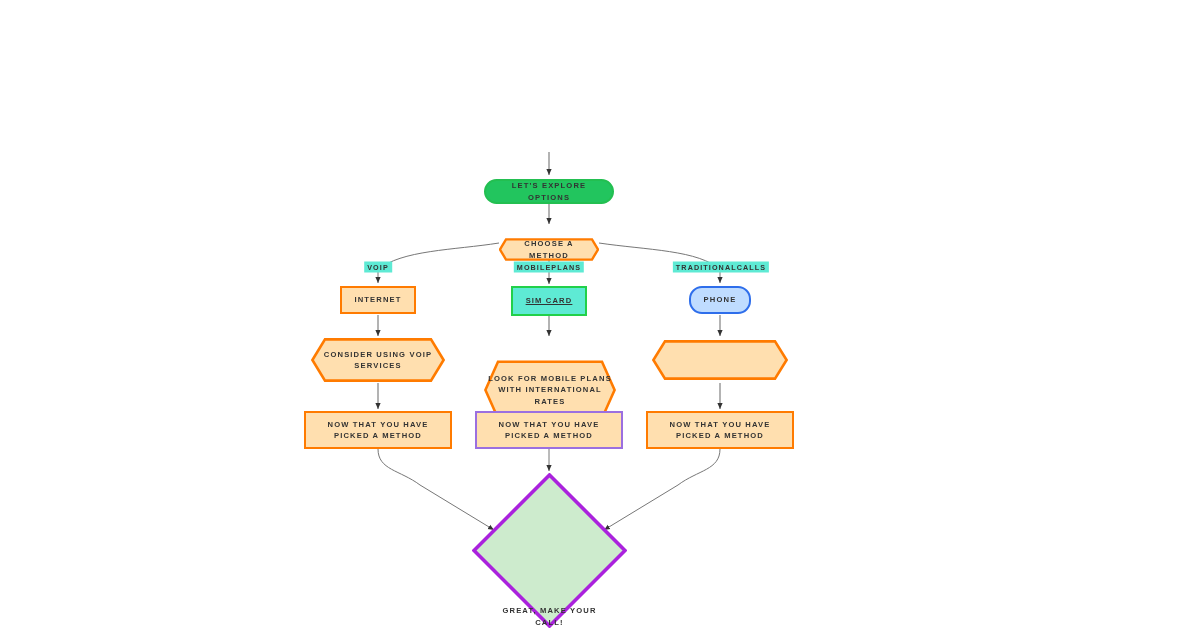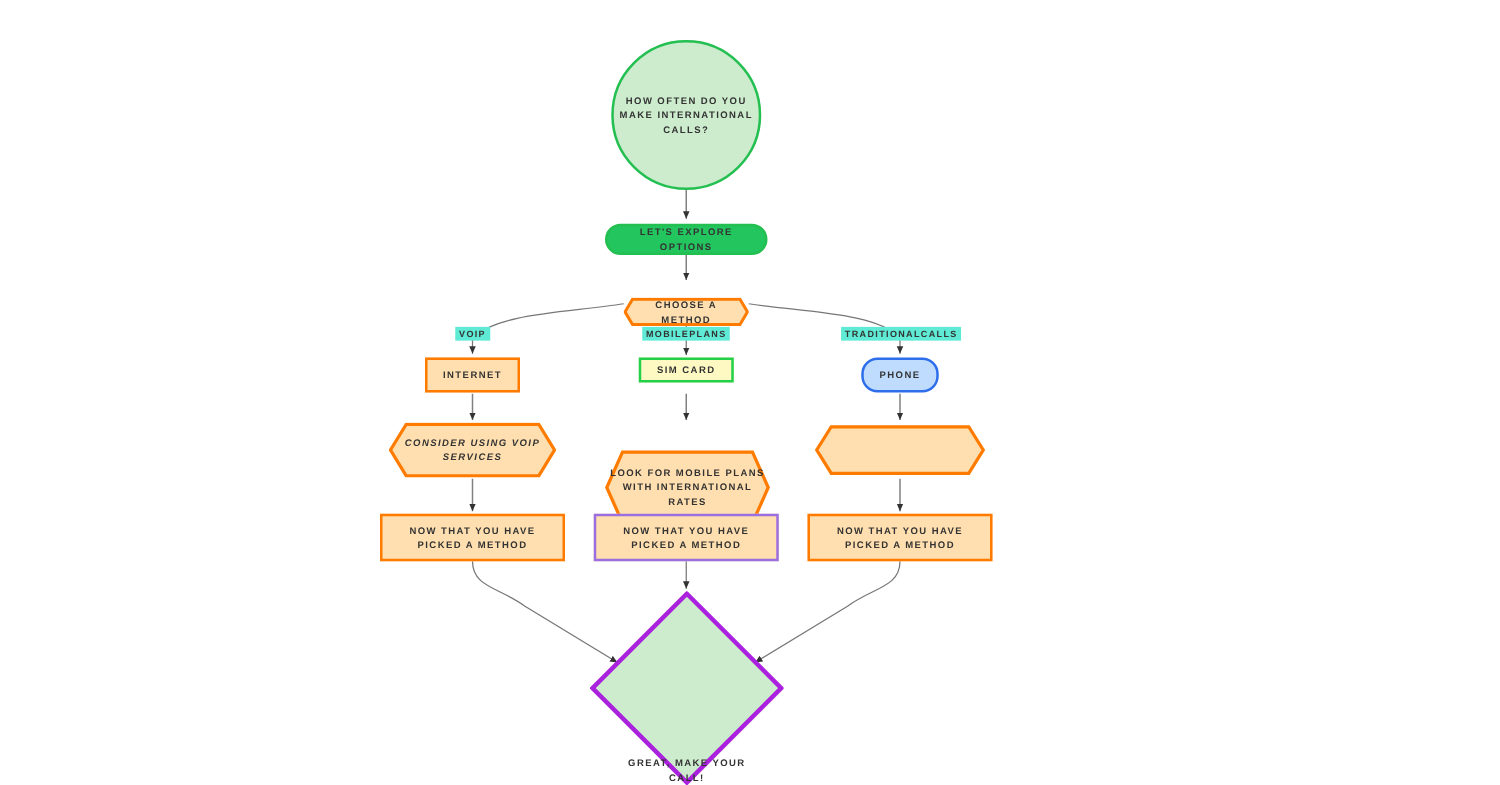--- a/index.html
+++ b/index.html
@@ -124,52 +124,49 @@
       <path d="M549,383 L549,409"></path>
       <path d="M720,383 L720,409"></path>
     </g>
     <g fill="none" stroke="#777777" stroke-width="1.0" marker-end="url(#ah)">
       <path d="M378,449 C378,470 400,470 420,485 L494,530"></path>
       <path d="M549,449 L549,471"></path>
       <path d="M720,449 C720,470 698,470 678,485 L604,530"></path>
     </g>
   </svg>
 
-  <div class="node n-circle" style="left:489px; top:32px; width:120px; height:120px; background:#cdebcd; border-color:#23bf51; border-width:2.4px;">
-    <span class="lbl">How often do you make international calls?</span>
-  </div>
 
   <div class="node n-stadium" style="left:484px; top:179px; width:130px; height:25px; background:#22c55e; border-color:#23bf51; border-width:2.2px;">
     <span class="lbl">Let's explore options</span>
   </div>
 
   <div class="node n-hex" style="left:499px; top:226px; width:100px; height:23px;margin-top:12px;">
     <svg class="hexbg" viewBox="0 0 100 23" preserveAspectRatio="none">
       <polygon points="7,1.4 93,1.4 99,11.5 93,21.6 7,21.6 1,11.5" fill="#ffdfaf" stroke="#ff7b00" stroke-width="2.4" vector-effect="non-scaling-stroke"></polygon>
     </svg>
     <span class="lbl">Choose a method</span>
   </div>
 
   <div class="edge-label" style="left:378px; top:267px;">VoIP</div>
   <div class="edge-label" style="left:549px; top:267px;">MobilePlans</div>
   <div class="edge-label" style="left:721px; top:267px;">TraditionalCalls</div>
 
   <div class="node n-rect" style="left:340px; top:286px; width:76px; height:28px; background:#ffdfaf; border-color:#ff7b00; border-width:2.6px;">
     <span class="lbl">Internet</span>
   </div>
 
-  <div class="node n-rect" style="left:511px; top:286px; width:76px; height:20px; background:#fef9c3; border-color:#22d04a; border-width:2.6px;">
+  <div class="node n-rect" style="left:511px; top:286px; width:76px; height:30px; background:#5eead4; border-color:#22d04a; border-width:2.6px;text-decoration:underline;">
     <span class="lbl">SIM Card</span>
   </div>
 
   <div class="node n-rect" style="left:689px; top:286px; width:62px; height:28px; background:#bfdcff; border-color:#2e6eeb; border-width:2.6px;border-radius:13px;">
     <span class="lbl">Phone</span>
   </div>
 
-  <div class="node n-hex" style="left:311px; top:338px; width:134px; height:44px;font-style:italic;">
+  <div class="node n-hex" style="left:311px; top:338px; width:134px; height:44px;">
     <svg class="hexbg" viewBox="0 0 134 44" preserveAspectRatio="none">
       <polygon points="14,1.4 120,1.4 132.6,22 120,42.6 14,42.6 1.4,22" fill="#ffdfaf" stroke="#ff7b00" stroke-width="2.6" vector-effect="non-scaling-stroke"></polygon>
     </svg>
     <span class="lbl">Consider using VoIP services</span>
   </div>
 
   <div class="node n-hex" style="left:484px; top:336px; width:132px; height:60px;margin-top:24px;">
     <svg class="hexbg" viewBox="0 0 132 48" preserveAspectRatio="none">
       <polygon points="14,1.4 118,1.4 130.6,24 118,46.6 14,46.6 1.4,24" fill="#ffdfaf" stroke="#ff7b00" stroke-width="2.6" vector-effect="non-scaling-stroke"></polygon>
     </svg>

